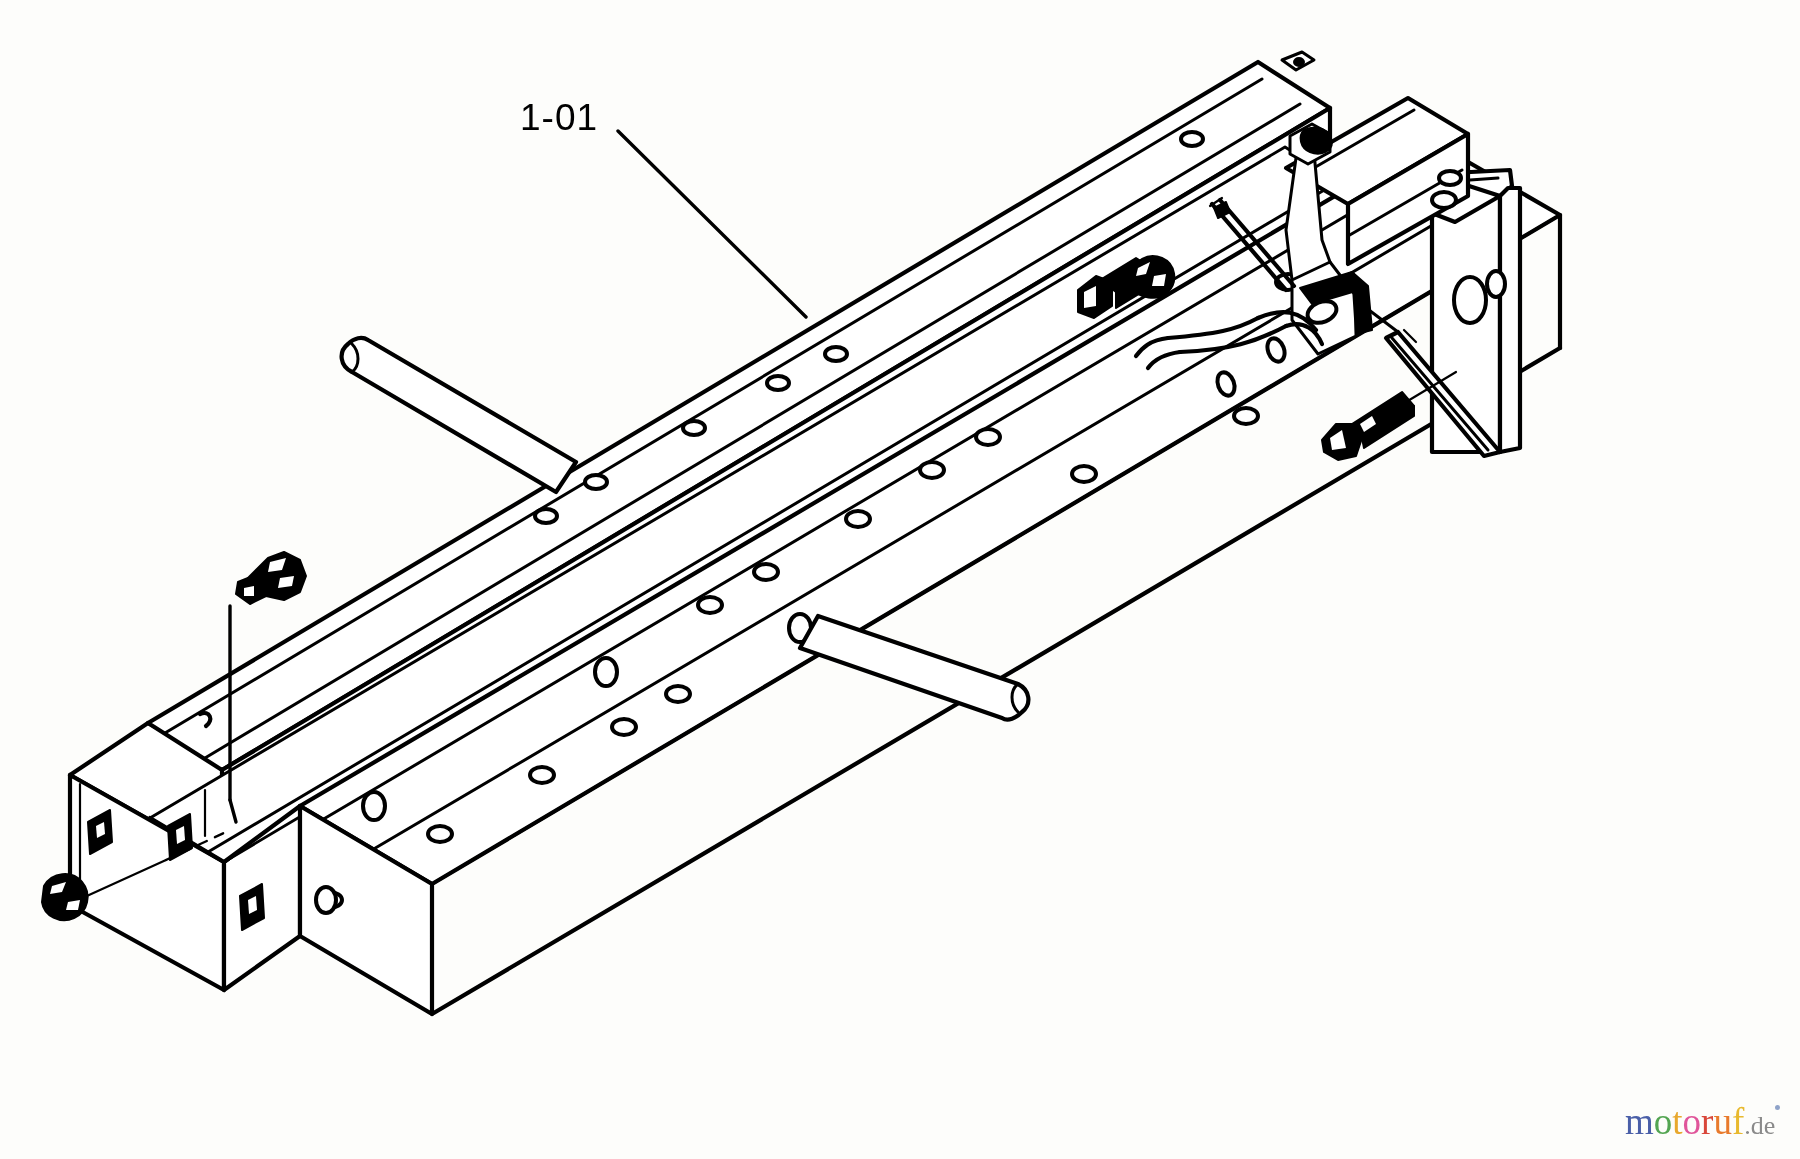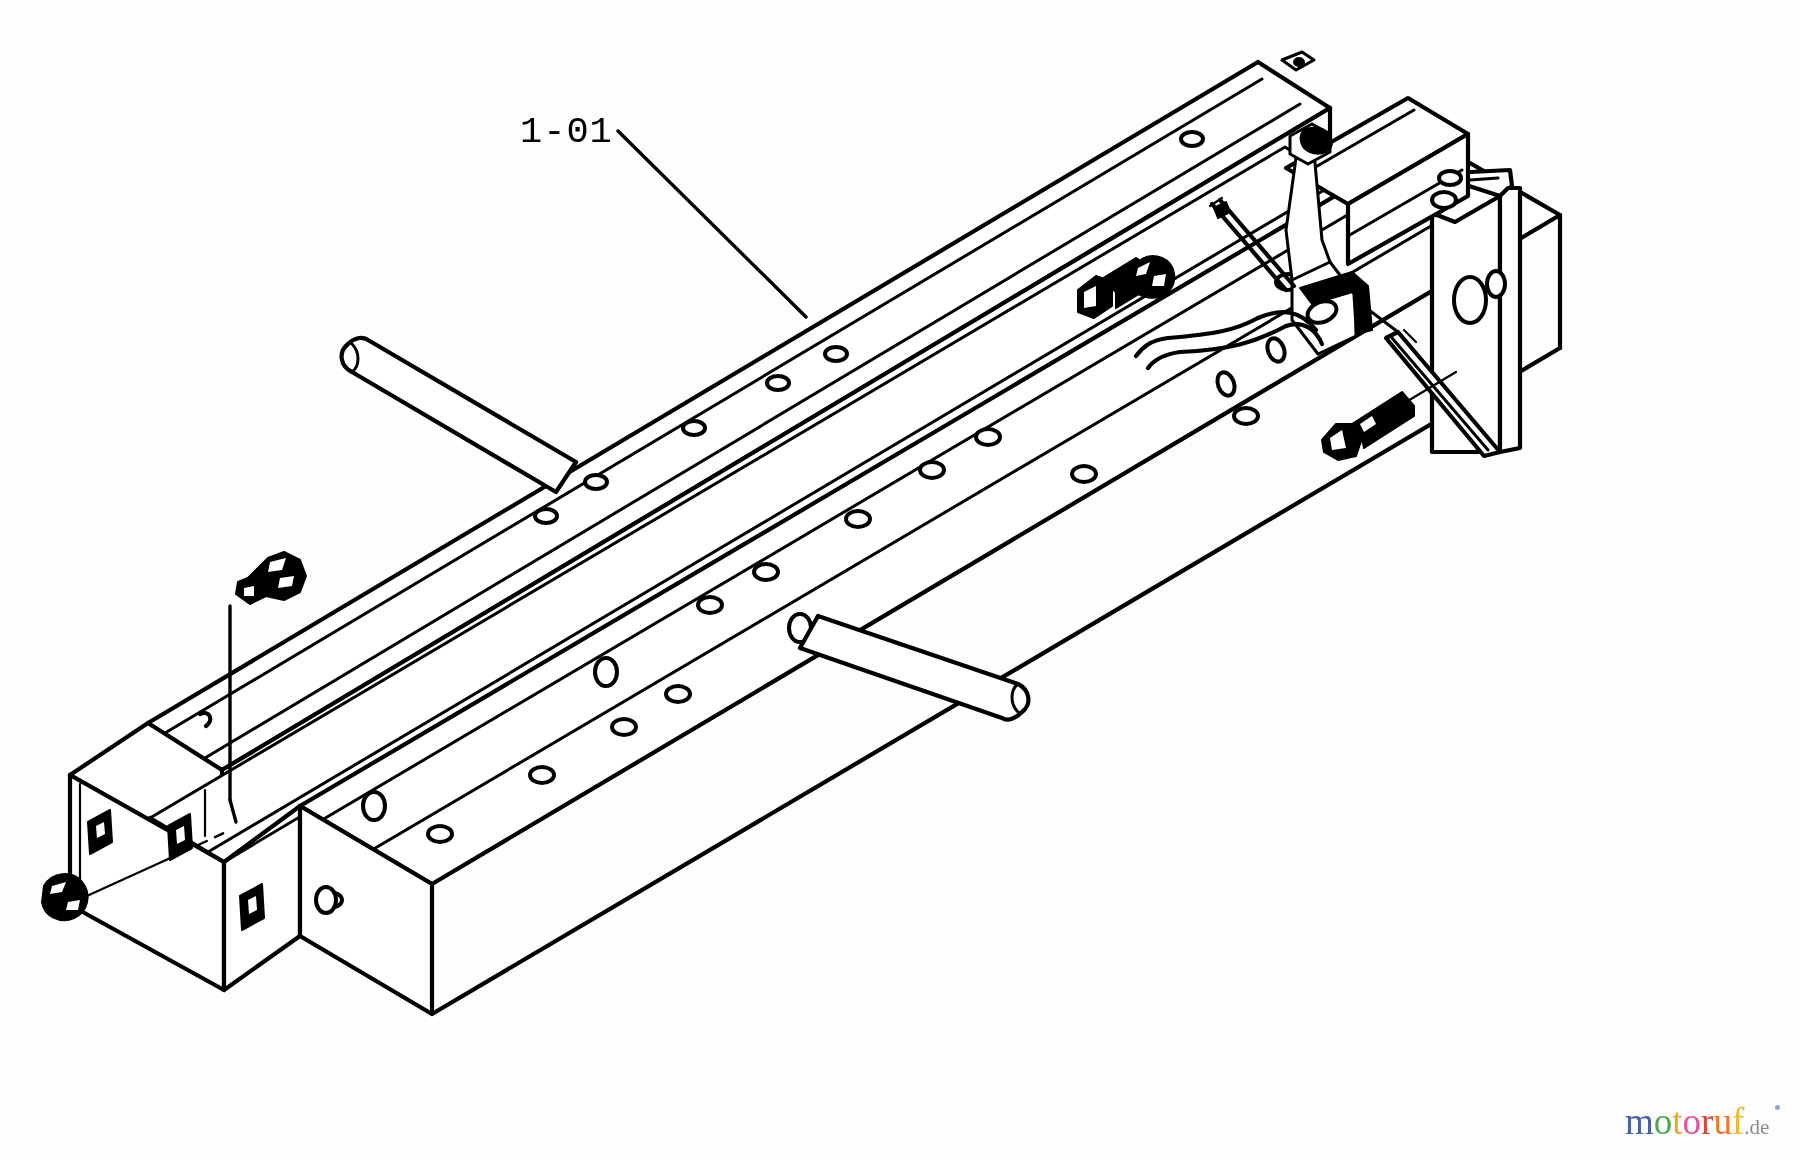--- a/index.html
+++ b/index.html
@@ -44,21 +44,21 @@
     font-family: "Liberation Serif", serif;
     font-size: 37px;
     line-height: 1;
     white-space: nowrap;
     user-select: none;
   }
   #watermark .wm-letter {
     font-weight: 400;
   }
   #watermark .wm-tld {
-    font-size: 21px;
+    font-size: 26px;
     vertical-align: baseline;
     text-align: right;
   }
   #watermark .wm-dot {
     position: absolute;
     width: 5px;
     height: 5px;
     border-radius: 50%;
   }
 </style>
@@ -309,20 +309,20 @@
       <path class="ln3" d="M 1380 412 L 1388 420"></path>
       <path class="ln3" d="M 1390 404 L 1398 412"></path>
     </g>
 
     <g>
       <path class="lead" d="M 618 131 L 806 317" stroke-width="5"></path>
     </g>
 
   </svg>
 
-  <div class="callout-label" style="left: 520px; top: 111px; font-family: Liberation Mono, monospace;">1-01</div>
+  <div class="callout-label" style="left: 520px; top: 97px;">1-01</div>
 
   <div id="watermark">
     <span class="wm-letter" style="color: rgb(74, 95, 168);">m</span><span class="wm-letter" style="color: rgb(83, 165, 82);">o</span><span class="wm-letter" style="color: rgb(232, 168, 46);">t</span><span class="wm-letter" style="color: rgb(224, 85, 154);">o</span><span class="wm-letter" style="color: rgb(217, 71, 58);">r</span><span class="wm-letter" style="color: rgb(232, 122, 44);">u</span><span class="wm-letter" style="color: rgb(232, 185, 46);">f</span><span class="wm-tld" style="color: rgb(138, 138, 138);">.de</span>
     <span class="wm-dot" style="background: rgb(143, 163, 201); left: 150px; top: 2px;"></span>
   </div>
 
 </div>
 
 </body></html>

